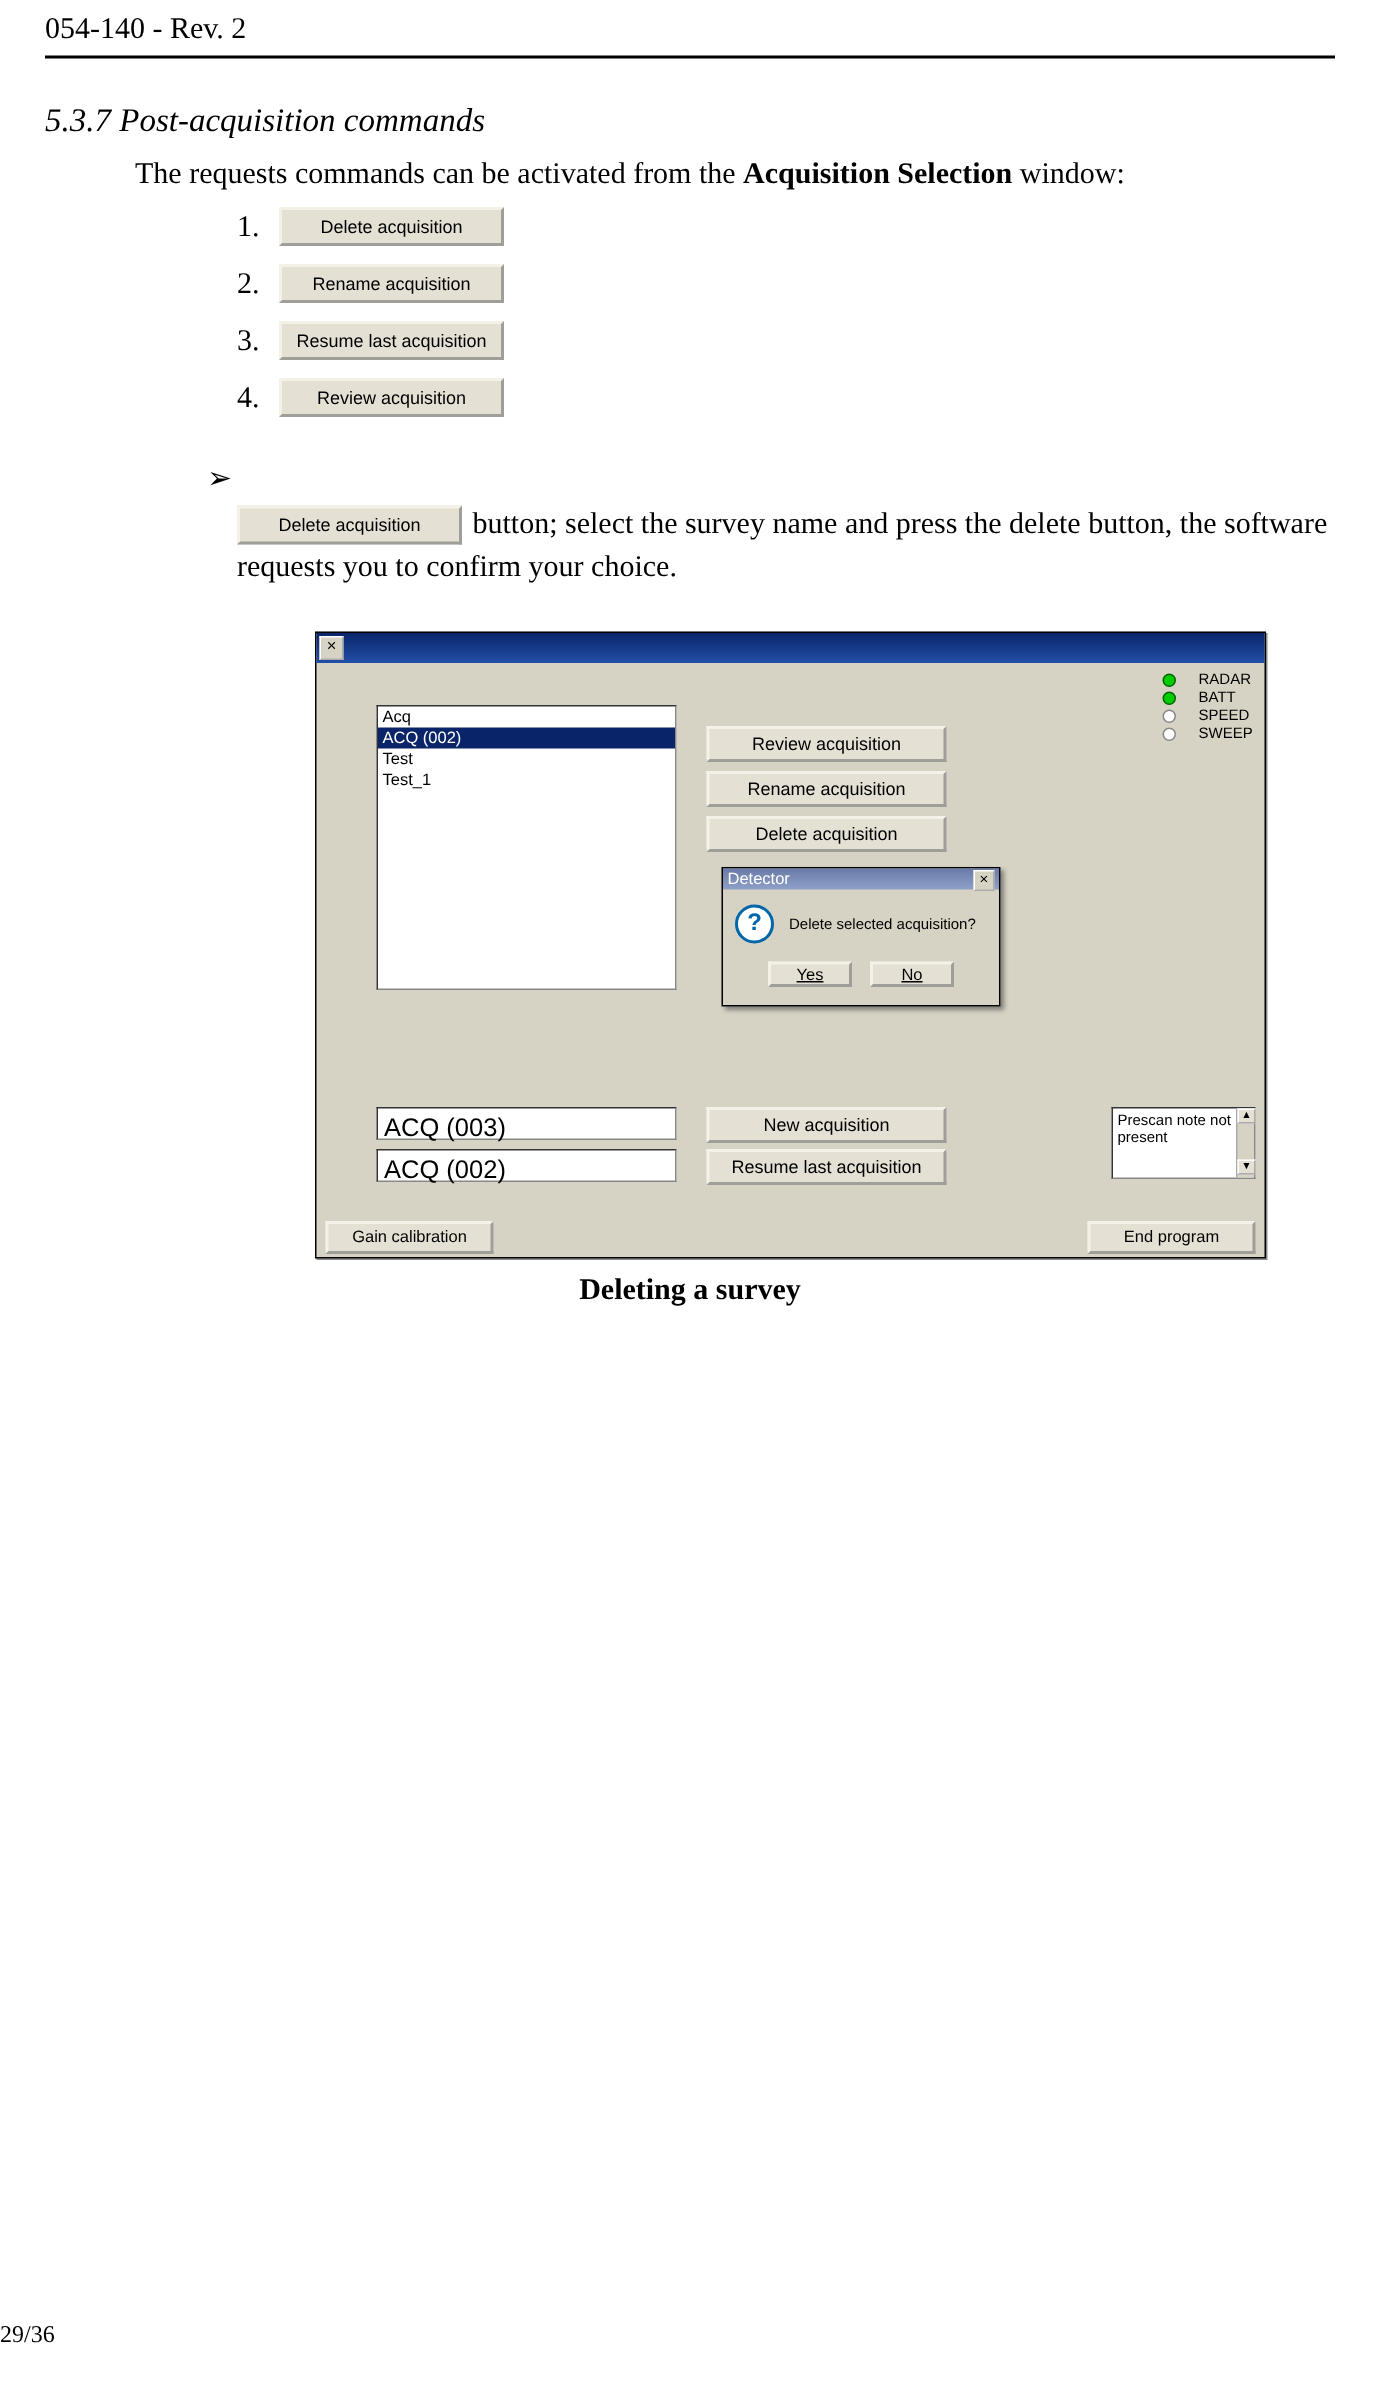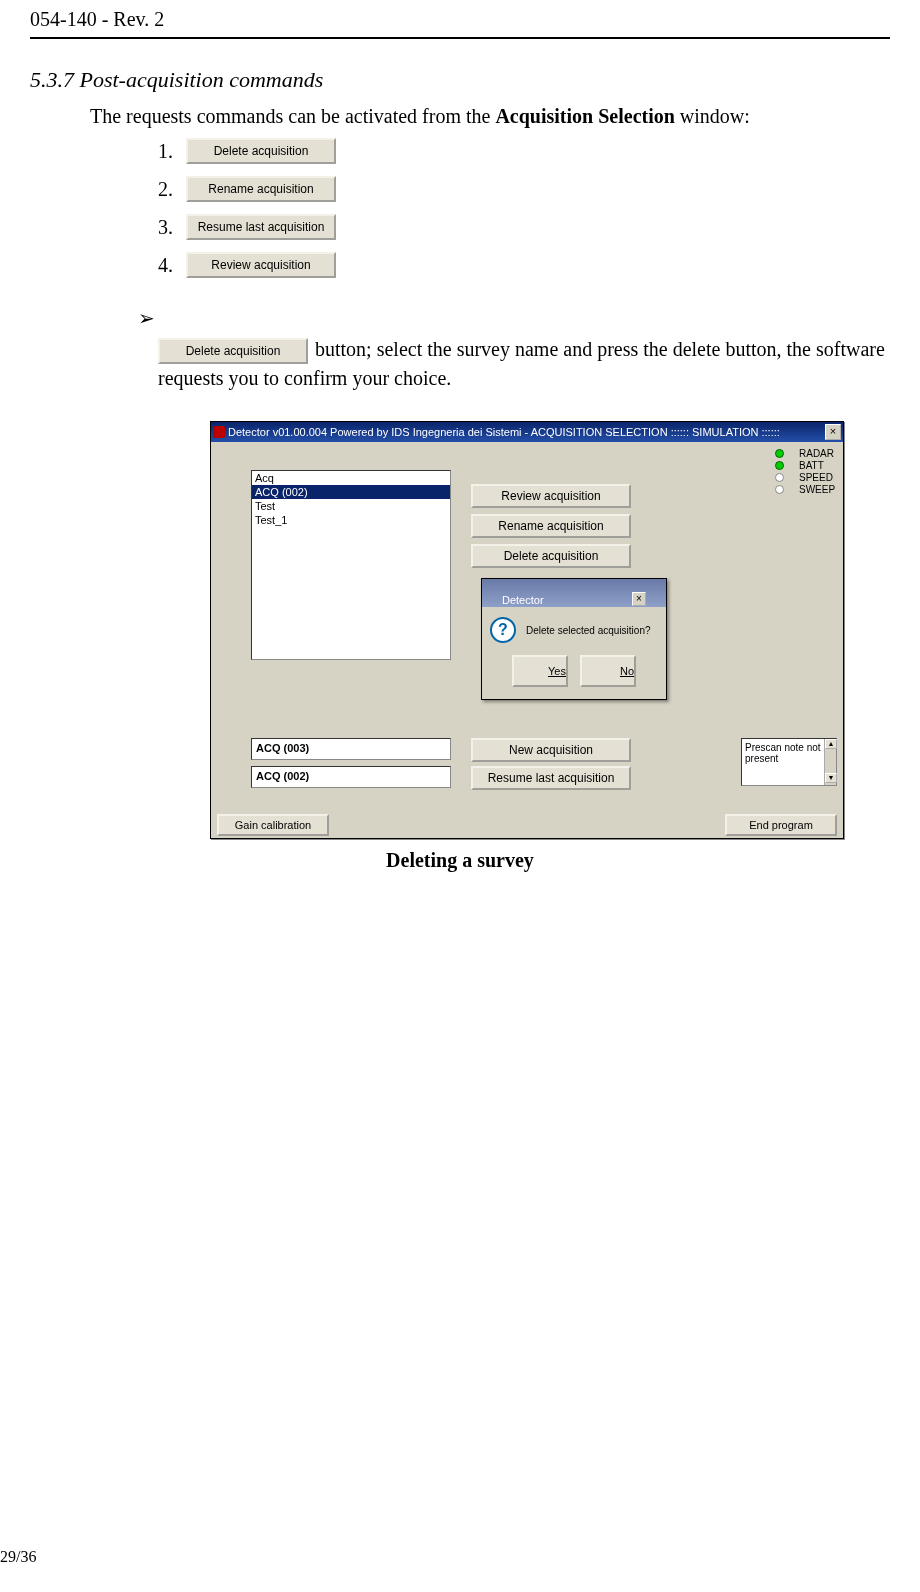--- a/index.html
+++ b/index.html
@@ -50,47 +50,47 @@
 
   .listbox { position: absolute; left: 40px; top: 28px; width: 200px; height: 190px; background: #fff; border: 1px inset #888; font-size: 11px; }
   .listbox .sel { background: #0a246a; color: #fff; padding: 1px 3px; }
   .listbox .itm { padding: 1px 3px; }
 
   .rcol-btn { position: absolute; left: 260px; width: 160px; height: 24px; }
   .rcol-btn.b1 { top: 42px; }
   .rcol-btn.b2 { top: 72px; }
   .rcol-btn.b3 { top: 102px; }
 
-  .txtfield { position: absolute; left: 40px; width: 200px; height: 22px; background: #fff; border: 1px inset #888; font-size: 11px; padding: 3px 4px; color:#000;font-weight:bold; }
+  .txtfield { position: absolute; left: 40px; width: 200px; height: 22px; background: #fff; border: 1px inset #888; font-size: 17px; padding: 3px 4px; color:#000; }
   .txtfield.f1 { top: 296px; }
   .txtfield.f2 { top: 324px; }
   .rcol-btn.b4 { top: 296px; }
   .rcol-btn.b5 { top: 324px; }
 
   .gain-btn { position: absolute; left: 6px; top: 372px; width: 110px; height: 22px; }
   .endp-btn { position: absolute; right: 6px; top: 372px; width: 110px; height: 22px; }
 
   .status-box { position: absolute; right: 6px; top: 6px; width: 62px; font-size: 10px; }
   .status-row { display: flex; align-items: center; gap: 15px; margin-bottom: 1px; }
   .led { width: 9px; height: 9px; border-radius: 50%; background: #0c0; border: 1px solid #060; }
   .led.off { background: #fff; border: 1px solid #888; }
 
   .note-box { position: absolute; right: 6px; top: 296px; width: 96px; height: 48px; background: #fff; border: 1px inset #888; font-size: 10px; padding: 3px; display:flex; align-items:flex-start; }
   .note-sb { width: 12px; height: 46px; background: #d6d2c4; border-left: 1px solid #aaa; position:absolute; right:0; top:0; }
   .sb-btn { width: 12px; height: 10px; background: #e4e0d4; border:1px outset #fff; font-size:7px; text-align:center; line-height:7px; }
 
   .dlg { position: absolute; left: 270px; top: 136px; width: 186px; background: #d6d2c4; border: 1px solid #000; box-shadow: 2px 2px 3px rgba(0,0,0,.4); }
-  .dlg .dtb { height: 28px; background: linear-gradient(#6a7aa8,#8ea0c8); color:#fff; font-size: 11px; padding: 1px 20px; display:flex; justify-content: space-between; align-items:flex-end; }
+  .dlg .dtb { height: 14px; background: linear-gradient(#6a7aa8,#8ea0c8); color:#fff; font-size: 11px; padding: 1px 3px; display:flex; justify-content: space-between; align-items:flex-start; }
   .dlg .dtb .dtx { width: 14px; height: 14px; background: #d6d2c4; border: 1px outset #fff; color:#000; font-size:10px; text-align:center; line-height:11px; }
   .dlg .dbody { padding: 10px 8px 12px 8px; }
   .dlg .drow { display:flex; align-items:center; gap:10px; }
   .qicon { width: 26px; height: 26px; border-radius: 50%; background: #fff; border: 2px solid #06a; color:#06a; font-weight:bold; font-size:16px; display:flex; align-items:center; justify-content:center; }
   .dlg .dq { font-size: 10px; }
   .dlg .dbtns { display:flex; justify-content:center; gap:12px; margin-top:12px; }
-  .dlg .dbtns .win-btn { width: 56px; height: 32px; font-size: 11px; justify-content: flex-end; }
+  .dlg .dbtns .win-btn { width: 56px; height: 17px; font-size: 11px; }
 
   .caption { text-align: center; font-size: 20px; font-weight: bold; margin-top: 10px; }
 
   .footer { position: absolute; left: 0; right: 0; bottom: 26px; text-align: left; font-size: 16px; }
 </style>
 </head>
 <body>
 
 <div class="hdr">
   <span>054-140 - Rev. 2</span>
@@ -126,24 +126,20 @@
   <div class="bullet-sym">➢</div>
   <div class="bullet-body">
     <br>
     <span class="win-btn bullet-inline-btn">Delete acquisition</span><span> button; select the survey name and press the delete button, the software requests you to confirm your choice.</span>
   </div>
 </div>
 
 <div class="shot-wrap">
   <div class="appwin">
     <div class="titlebar">
-      <span class="tleft">
-        <span class="tl-icon"></span>
-        <span>Detector v01.00.004 Powered by IDS Ingegneria dei Sistemi - ACQUISITION SELECTION :::::: SIMULATION ::::::</span>
-      </span>
       <span class="tl-x">×</span>
     </div>
     <div class="appbody">
 
       <div class="listbox">
         <div class="itm">Acq</div>
         <div class="sel">ACQ (002)</div>
         <div class="itm">Test</div>
         <div class="itm">Test_1</div>
       </div>

